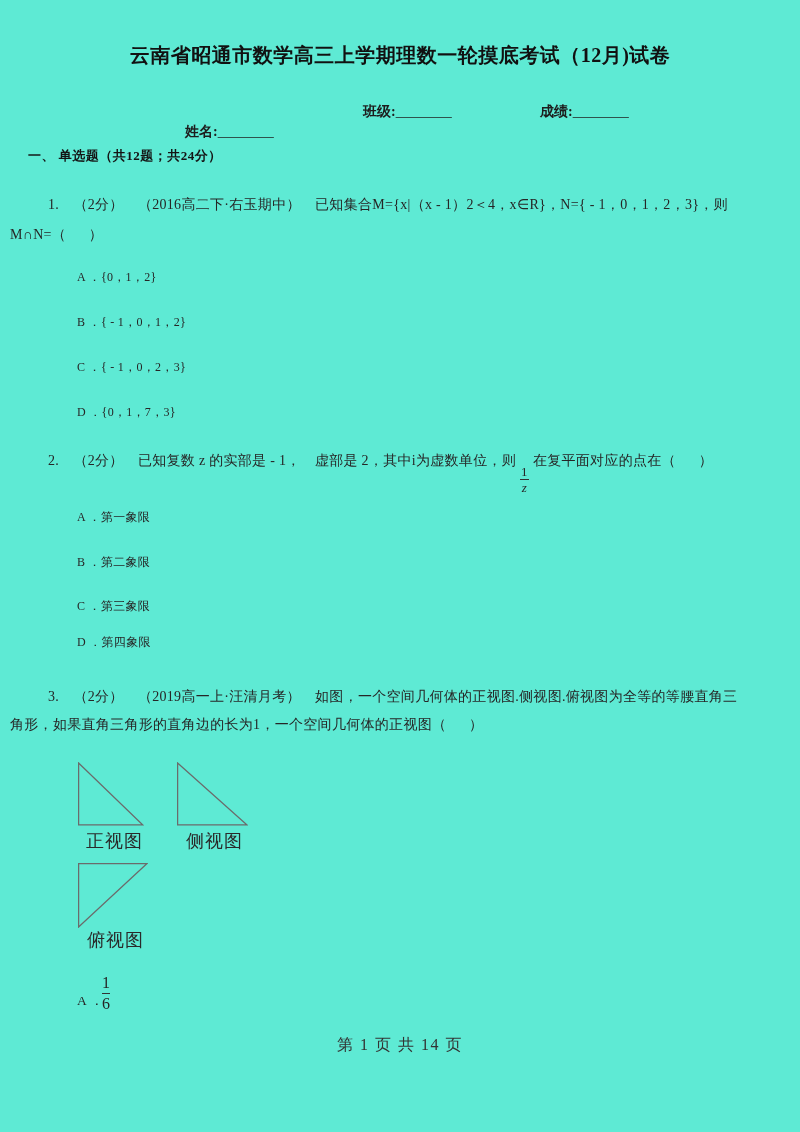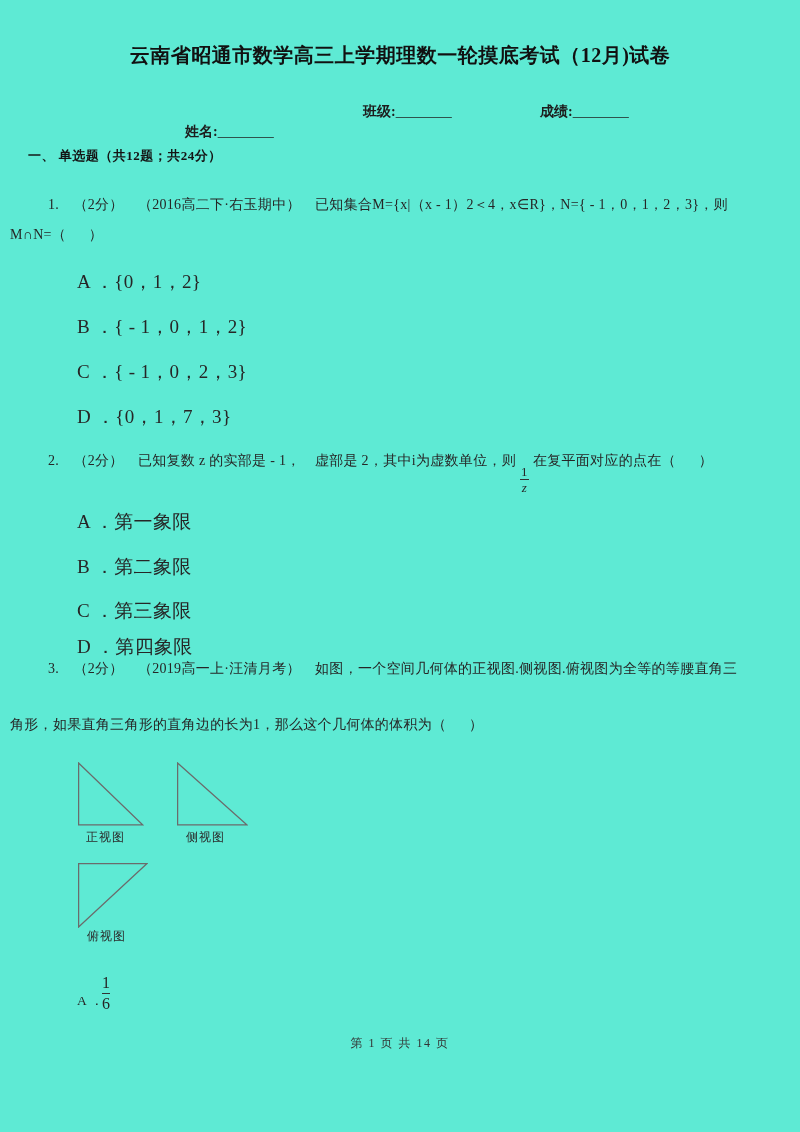--- a/index.html
+++ b/index.html
@@ -23,56 +23,56 @@
   .field-name  { left:185px;margin-top:20px; }
   .field-class { left:363px; }
   .field-score { left:540px; }
   .field .blank { font-weight:normal; letter-spacing:0; }
   .section-heading {
     top:147px; left:28px;
     font-size:13px; font-weight:bold; color:#141414;
     letter-spacing:0.5px;
   }
   .stem { font-size:14px; color:#262626; letter-spacing:0.3px; }
-  .option { font-size:19px; color:#262626; letter-spacing:0.3px; }
+  .option { font-size:12px; color:#262626; letter-spacing:0.3px; }
   .q1-l1 { top:196px; left:48px; }
   .q1-l2 { top:226px; left:10px; }
   .q1-a { top:269px; left:77px; }
   .q1-b { top:314px; left:77px; }
   .q1-c { top:359px; left:77px; }
   .q1-d { top:404px; left:77px; }
   .q2-stem { top:452px; left:48px; }
   .q2-a { top:509px; left:77px; }
   .q2-b { top:554px; left:77px; }
   .q2-c { top:598px; left:77px; }
   .q2-d { top:634px; left:77px; }
-  .q3-l1 { top:660px; left:48px; }
+  .q3-l1 { top:688px; left:48px; }
   .q3-l2 { top:716px; left:10px; }
   .frac {
     display:inline-flex; flex-direction:column; align-items:center;
     vertical-align:-11px; line-height:1; margin:0 3px;
   }
   .frac .num { font-size:13px; padding:0 2px 1px 2px; }
   .frac .den { font-size:13px; border-top:1px solid #333; padding:1px 2px 0 2px; font-style:italic; }
   .fig { position:absolute; }
   .fig svg { display:block; }
-  .fig-label { font-size:12px; color:#2a2a2a; letter-spacing:1px; }
+  .fig-label { font-size:18px; color:#2a2a2a; letter-spacing:1px; }
   .lbl-front { top:829px; left:86px; }
   .lbl-side  { top:829px; left:186px; }
   .lbl-top   { top:928px; left:87px; }
   .q3-optA-letter { top:992px; left:77px; font-size:13.5px; }
   .bigfrac {
     position:absolute; top:975px; left:102px;
     display:flex; flex-direction:column; align-items:center; line-height:1;
   }
   .bigfrac .num { font-size:16px; padding-bottom:2px; }
   .bigfrac .den { font-size:16px; border-top:1.2px solid #333; padding-top:2px; }
   .footer {
     top:1035px; left:0; width:800px;
-    text-align:center; font-size:12px; color:#333;
+    text-align:center; font-size:16px; color:#333;
     letter-spacing:1.5px;
   }
 </style>
 </head>
 <body>
 
 <div class="page">
 
   <div class="abs title">云南省昭通市数学高三上学期理数一轮摸底考试（12月)试卷</div>
 
@@ -89,21 +89,21 @@
   <div class="abs option q1-c">C ．{ - 1，0，2，3}</div>
   <div class="abs option q1-d">D ．{0，1，7，3}</div>
 
   <div class="abs stem q2-stem"><span>2.　（2分）　已知复数 z 的实部是 - 1，　虚部是 2，其中i为虚数单位，则</span><span class="frac"><span class="num">1</span><span class="den">z</span></span><span>在复平面对应的点在（      ）</span></div>
   <div class="abs option q2-a">A ．第一象限</div>
   <div class="abs option q2-b">B ．第二象限</div>
   <div class="abs option q2-c">C ．第三象限</div>
   <div class="abs option q2-d">D ．第四象限</div>
 
   <div class="abs stem q3-l1">3.　（2分）　（2019高一上·汪清月考）　如图，一个空间几何体的正视图.侧视图.俯视图为全等的等腰直角三</div>
-  <div class="abs stem q3-l2">角形，如果直角三角形的直角边的长为1，那么这个几何体的体积为（      ）</div>
+  <div class="abs stem q3-l2">角形，如果直角三角形的直角边的长为1，一个空间几何体的正视图（      ）</div>
 
   <div class="fig" style="top:762px; left:78px;">
     <svg width="66" height="64" viewBox="0 0 66 64">
       <path d="M0.6,1 L0.6,62.8 L64.6,62.8 Z" fill="none" stroke="#6b6b6b" stroke-width="1.3"></path>
     </svg>
   </div>
   <div class="fig" style="top:762px; left:177px;">
     <svg width="71" height="64" viewBox="0 0 71 64">
       <path d="M0.6,1 L0.6,62.8 L69.8,62.8 Z" fill="none" stroke="#6b6b6b" stroke-width="1.3"></path>
     </svg>

